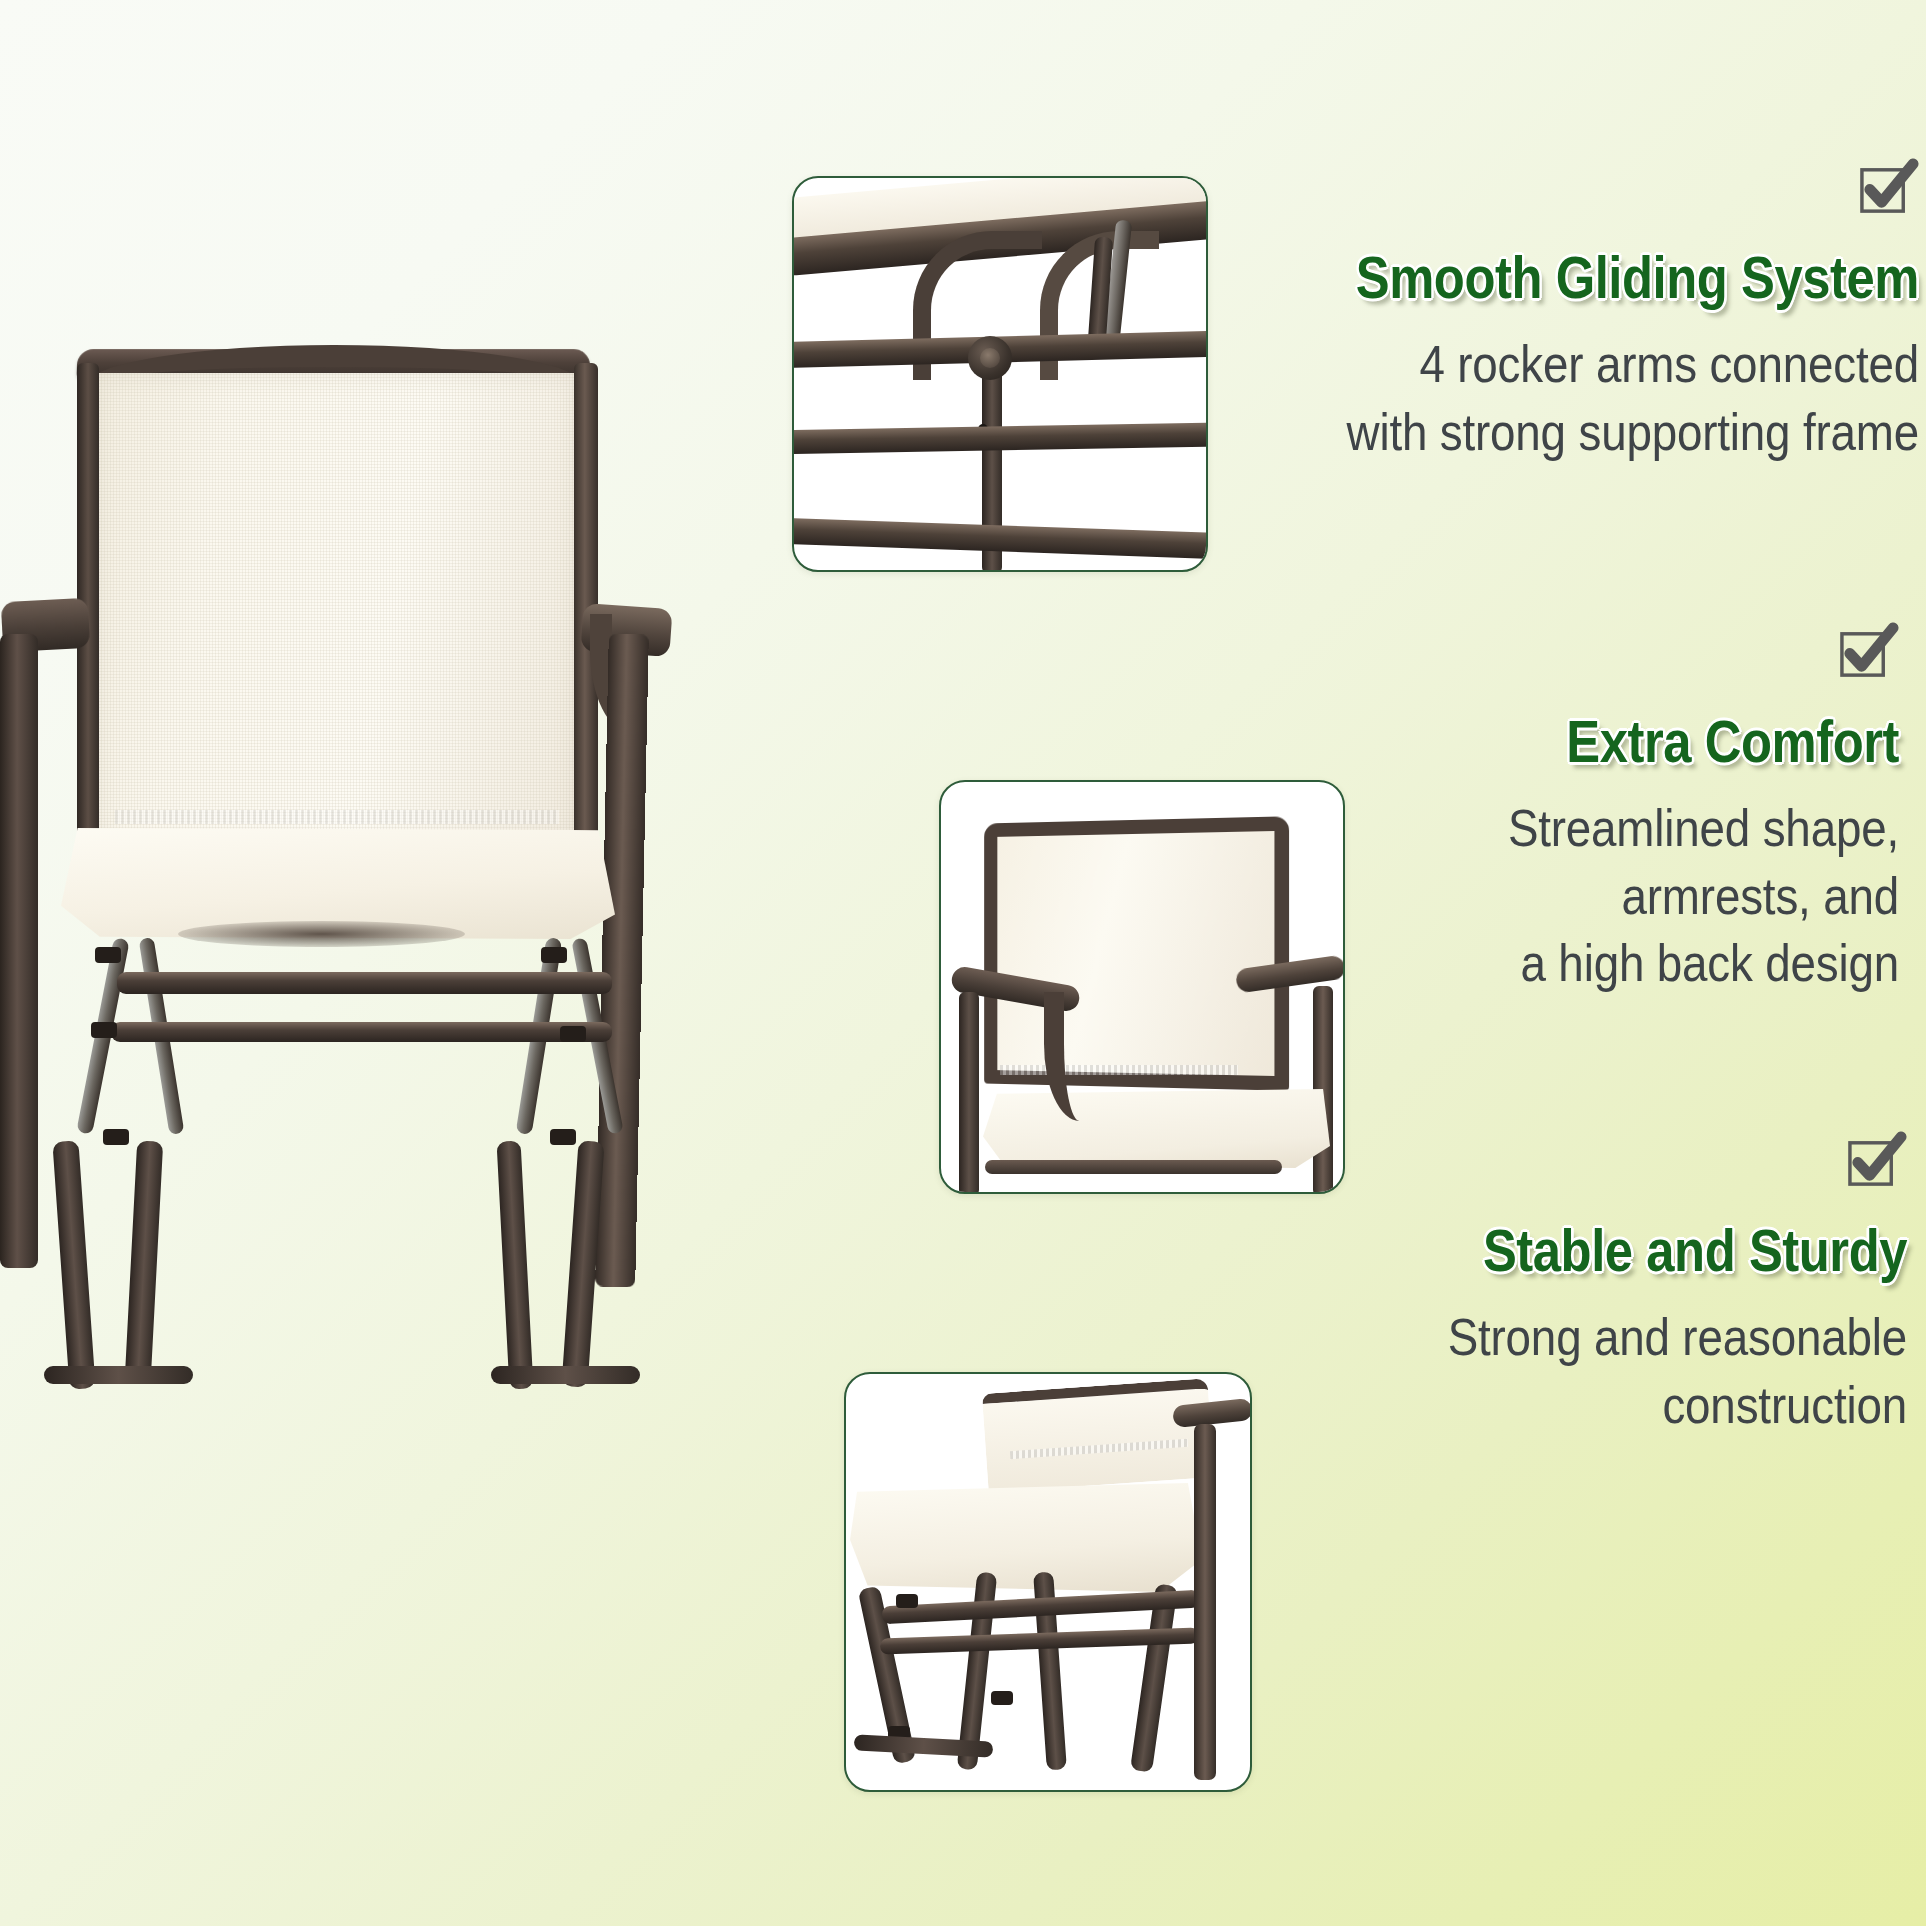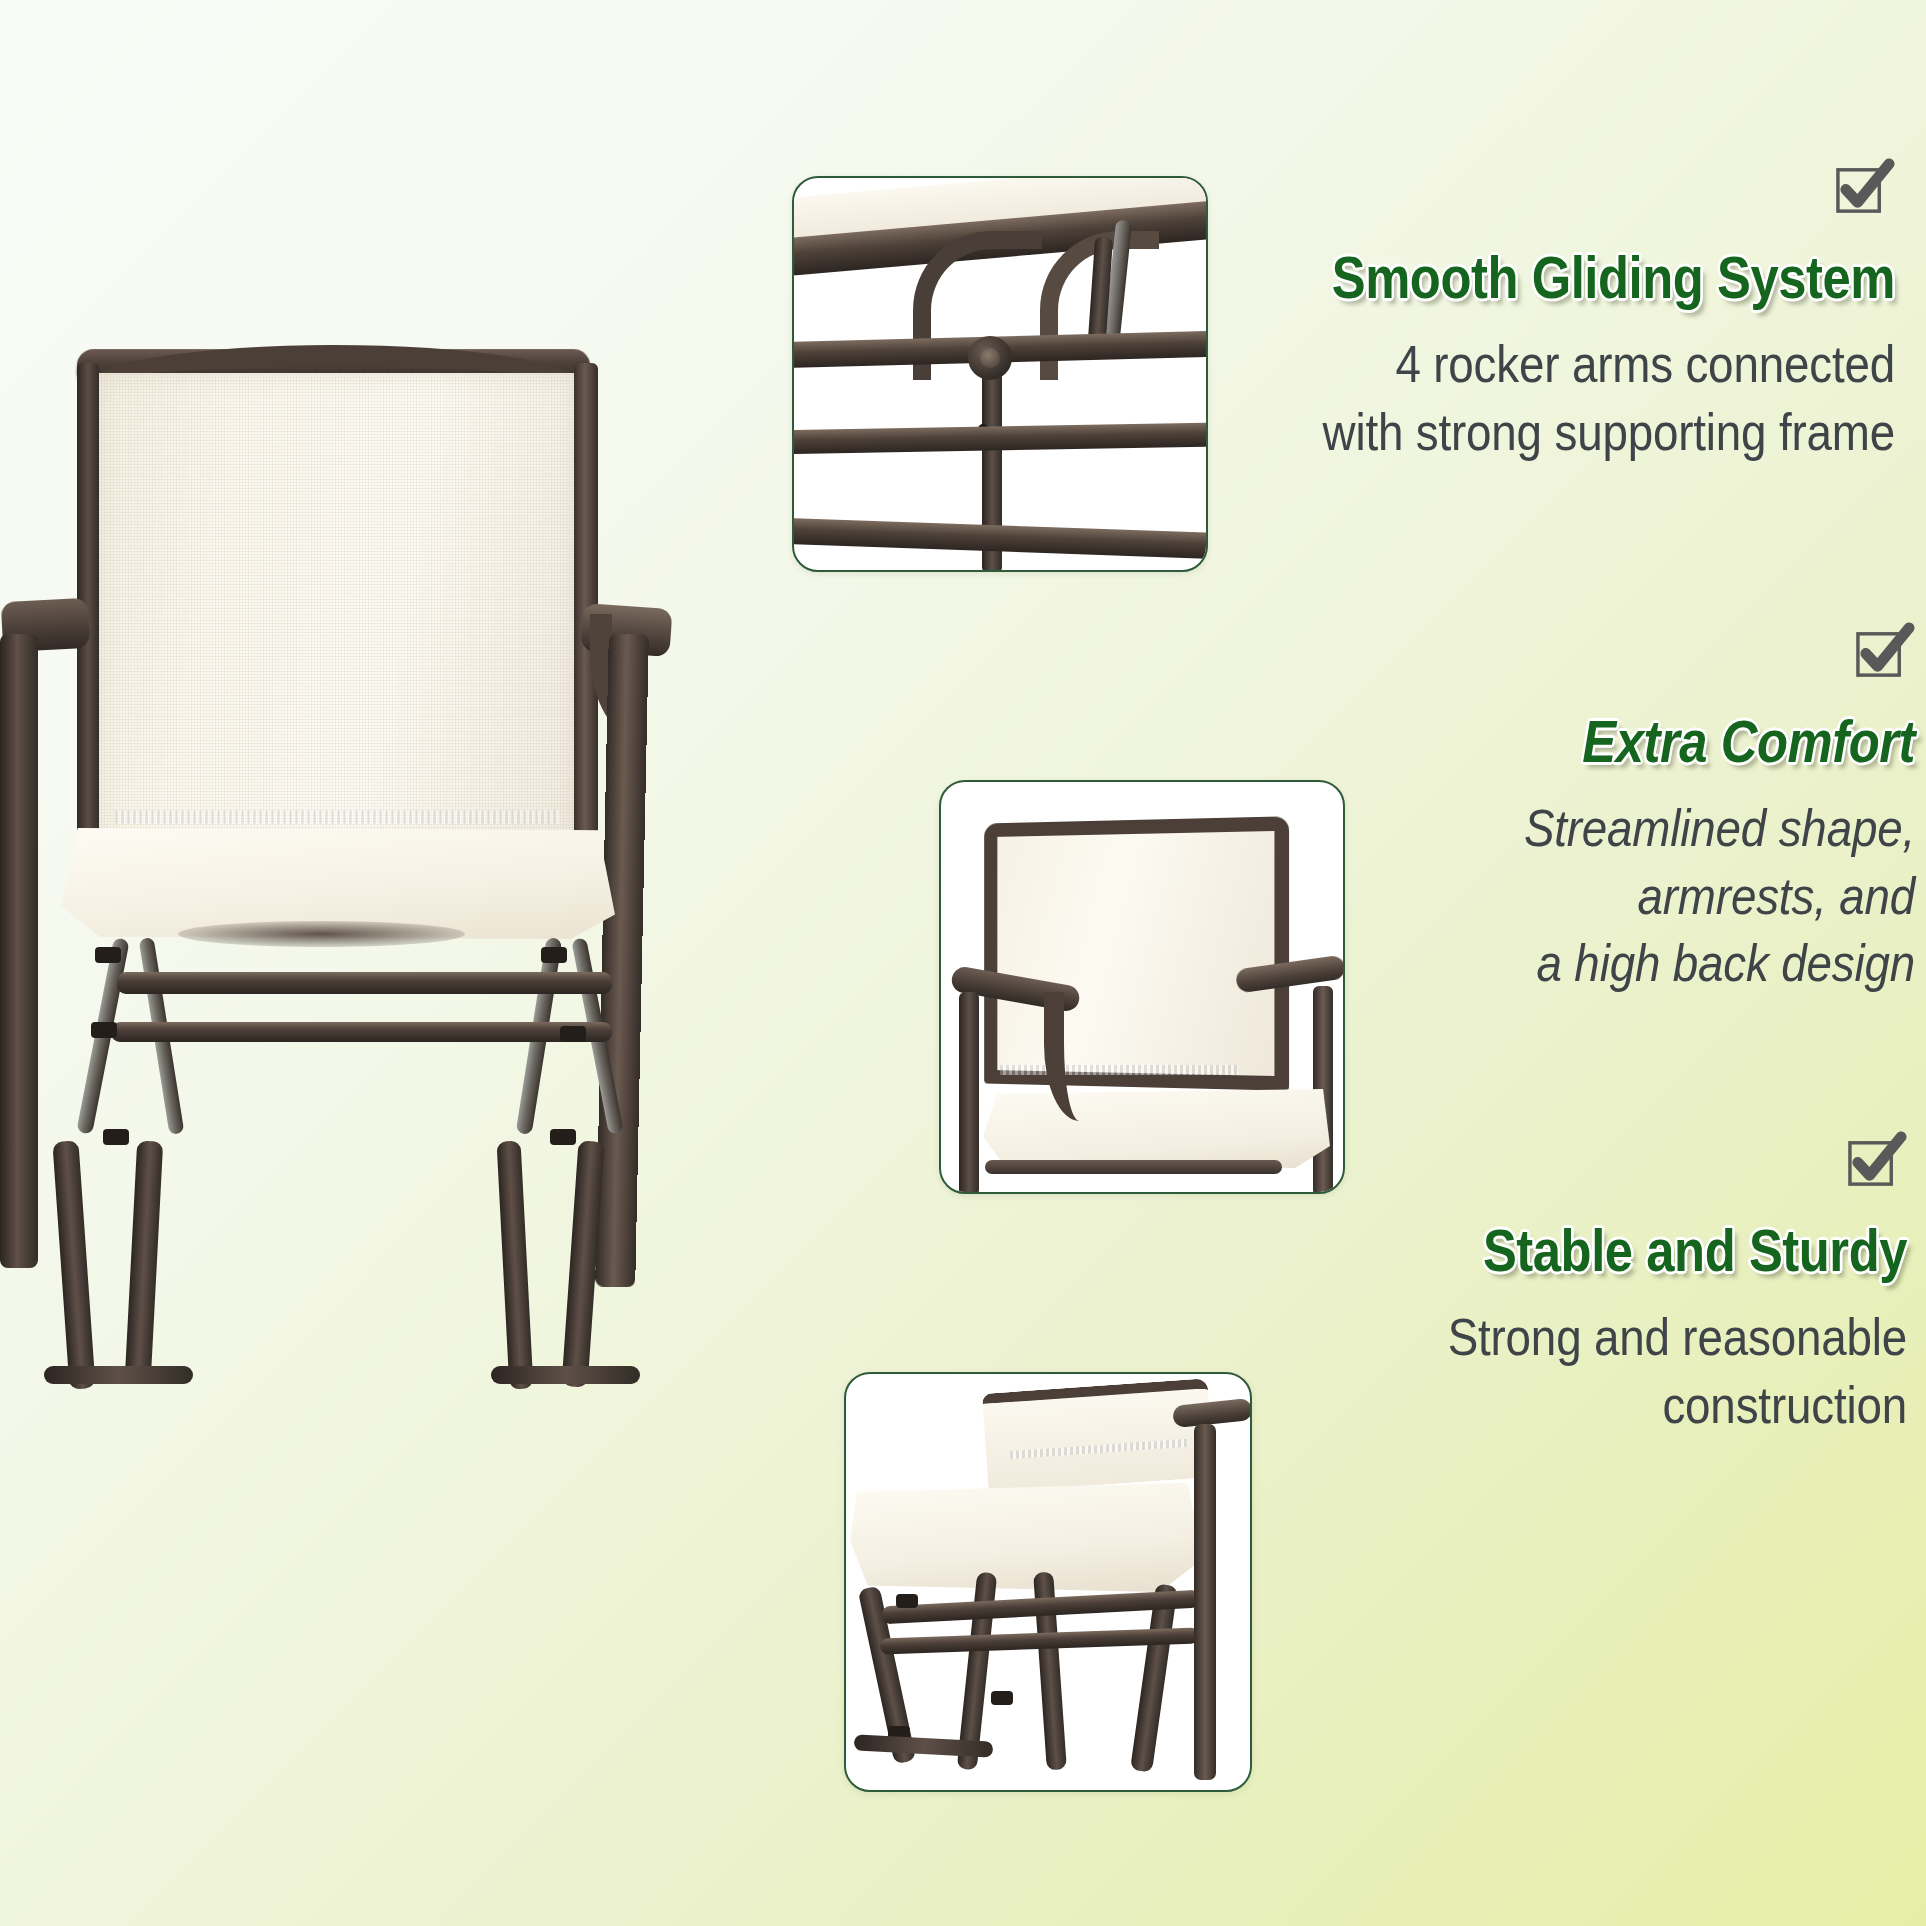--- a/index.html
+++ b/index.html
@@ -372,22 +372,22 @@
     position: absolute; left: 8px; top: 364px; width: 139px; height: 16px;
     background: linear-gradient(90deg,#2c2521,#5e5048,#332c27); border-radius: 8px;
     transform: rotate(3deg);
   }
 
   
   .feature {
     position: absolute;
     text-align: right;
   }
-  .feature-1 { right: 32px; top: 158px;  width: 891px; }
-  .feature-2 { right: 12px; top: 622px;  width: 851px; font-style: italic; }
+  .feature-1 { right: 8px; top: 158px;  width: 891px; }
+  .feature-2 { right: 28px; top: 622px;  width: 851px; }
   .feature-3 { right: 20px; top: 1131px; width: 871px; }
 
   .check-row {
     display: flex;
     justify-content: flex-end;
   }
   .check-icon {
     width: 61px;
     height: 61px;
     position: relative;

